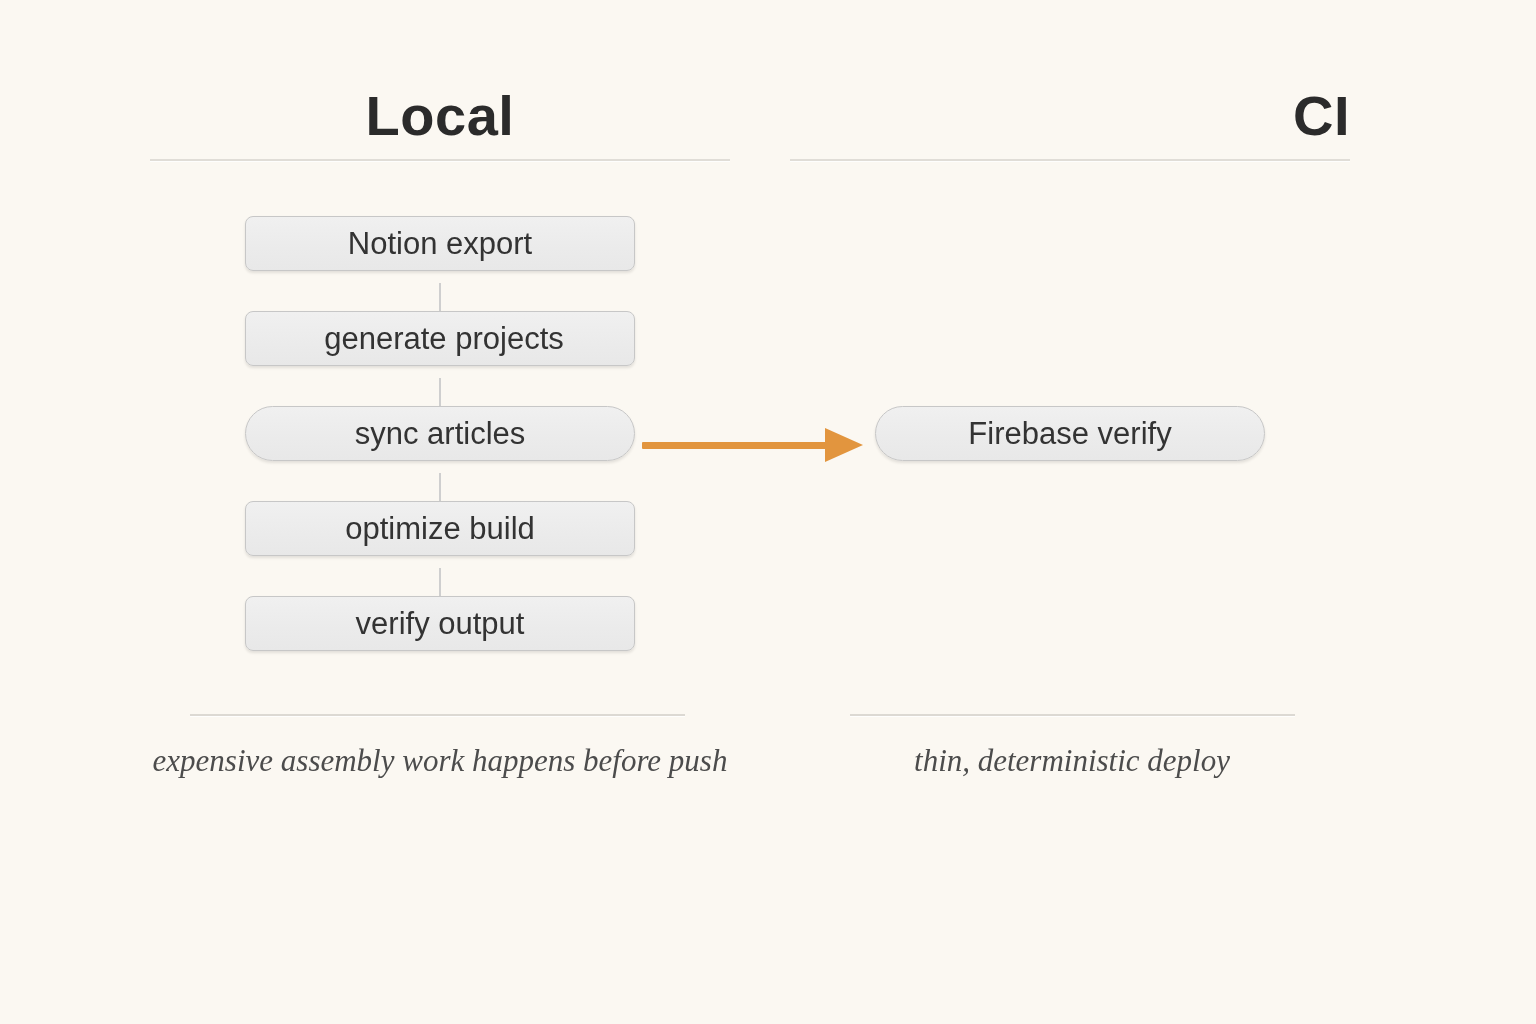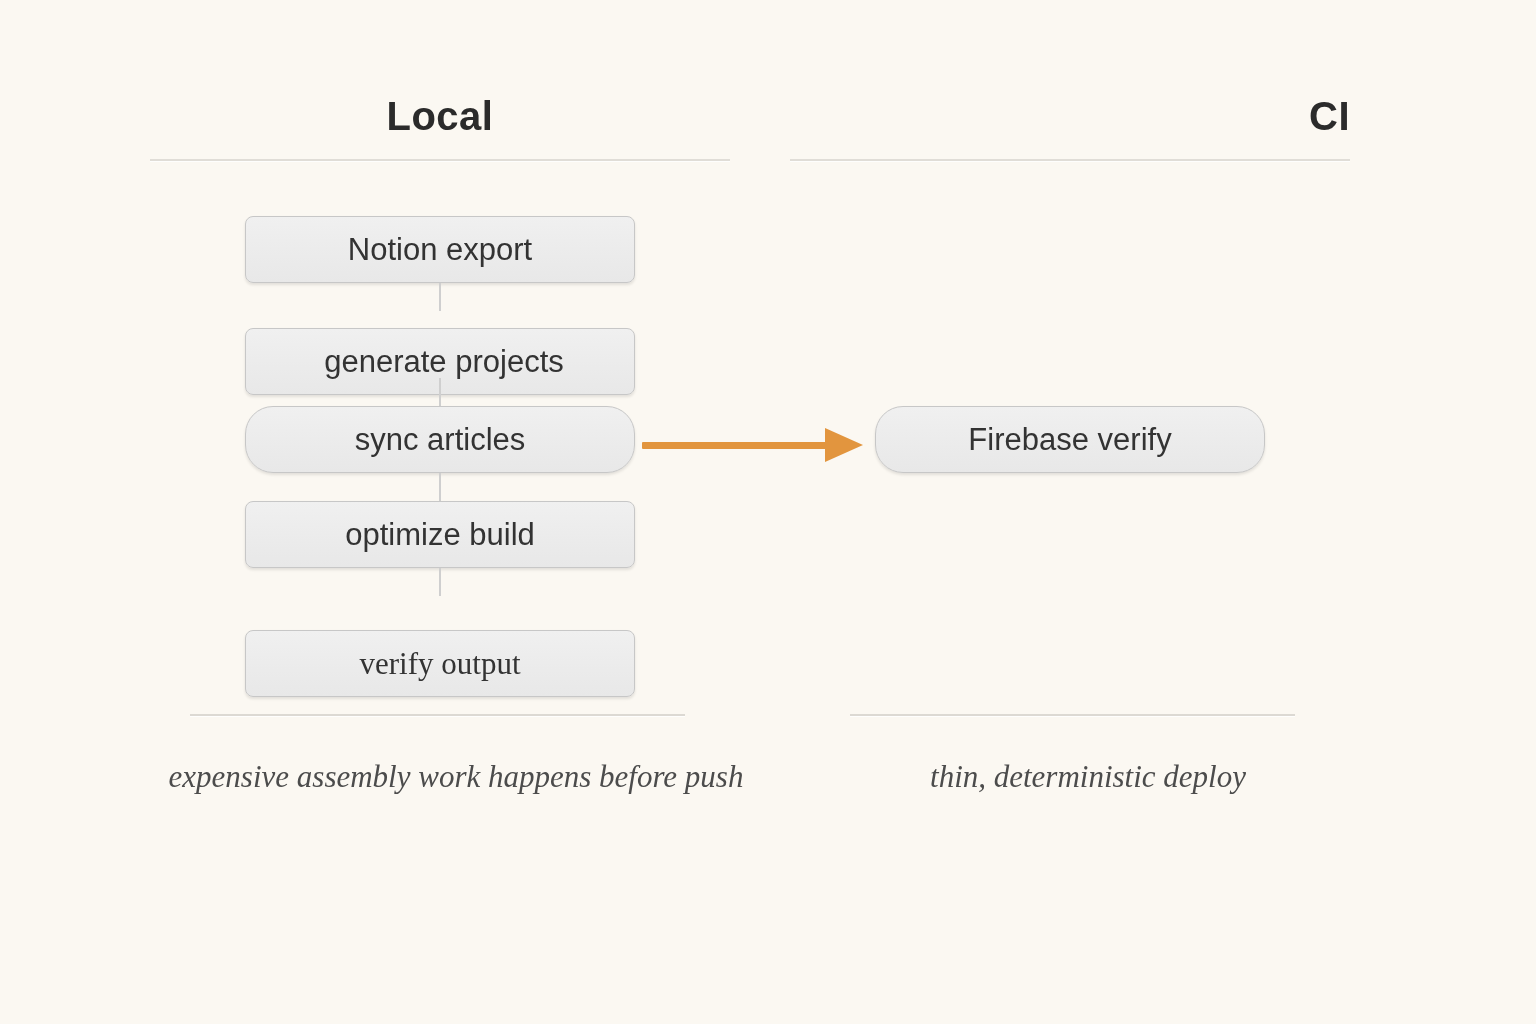--- a/index.html
+++ b/index.html
@@ -14,21 +14,21 @@
     background: #fbf8f2;
     font-family: "Liberation Sans", sans-serif;
     overflow: hidden;
   }
   .col-title {
     position: absolute;
     top: 88px;
     height: 56px;
     line-height: 56px;
     text-align: center;
-    font-size: 40px;
+    font-size: 56px;
     font-weight: bold;
     color: #2b2b2b;
     letter-spacing: 0.5px;
     margin: 0;
   }
   .title-local { left: 150px; width: 580px; }
   .title-ci    { left: 790px; width: 560px; text-align: right; }
 
   .rule {
     position: absolute;
@@ -37,39 +37,39 @@
     box-shadow: 0 1px 0 rgba(255,255,255,0.8);
   }
   .rule-header-local { left: 150px; top: 159px; width: 580px; }
   .rule-header-ci    { left: 790px; top: 159px; width: 560px; }
   .rule-footer-local { left: 190px; top: 714px; width: 495px; height: 1.5px; background:#dcd9d3; }
   .rule-footer-ci    { left: 850px; top: 714px; width: 445px; height: 1.5px; background:#dcd9d3; }
 
   .flow-box {
     position: absolute;
     width: 390px;
-    height: 67px;
+    height: 55px;
     box-sizing: border-box;
     border: 1.5px solid #c7c7c7;
     border-radius: 8px;
     background: linear-gradient(180deg, #f0f0f0 0%, #ebebeb 60%, #e8e8e8 100%);
     box-shadow: 0 2px 3px rgba(0,0,0,0.10);
     display: flex;
     align-items: center;
     justify-content: center;
     font-size: 31px;
     color: #333333;
   }
   .col-local-box { left: 245px; }
   .col-ci-box    { left: 875px; }
   .row-0 { top: 216px; }
-  .row-1 { top: 328px; padding-left: 8px; }
+  .row-1 { top: 311px; padding-left: 8px; }
   .row-2 { top: 406px; border-radius: 28px; }
   .row-3 { top: 501px; }
-  .row-4 { top: 630px; font-family: Liberation Serif, serif; }
+  .row-4 { top: 596px; }
 
   .connector {
     position: absolute;
     left: 439px;
     width: 2px;
     height: 28px;
     background: #cfcfcf;
   }
   .conn-0 { top: 283px; }
   .conn-1 { top: 378px; }
@@ -99,21 +99,21 @@
   .caption {
     position: absolute;
     top: 736px;
     height: 50px;
     line-height: 50px;
     text-align: center;
     font-family: "Liberation Serif", serif;
     font-style: italic;
     font-size: 31px;
     color: #4c4c4c;
-    margin: 16px;
+    margin: 0;
   }
   .caption-local { left: 150px; width: 580px; }
   .caption-ci    { left: 792px; width: 560px; }
 </style>
 </head>
 <body>
 
 <div class="canvas">
 
   <h2 class="col-title title-local">Local</h2>

